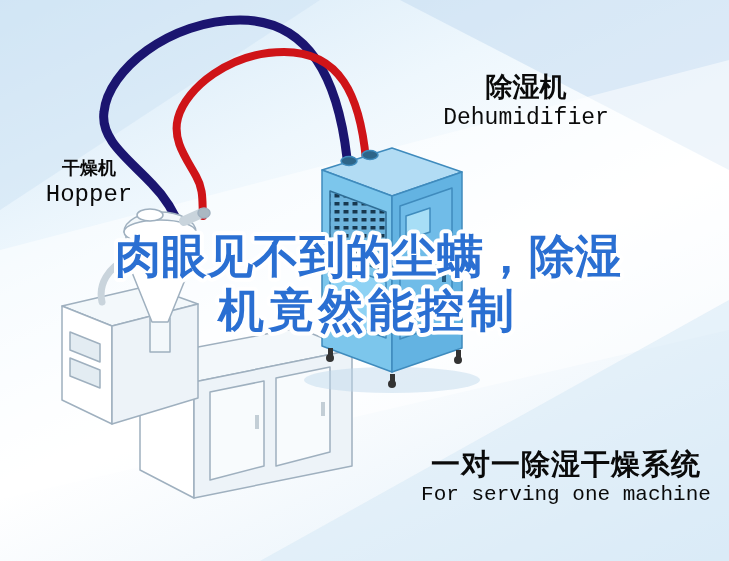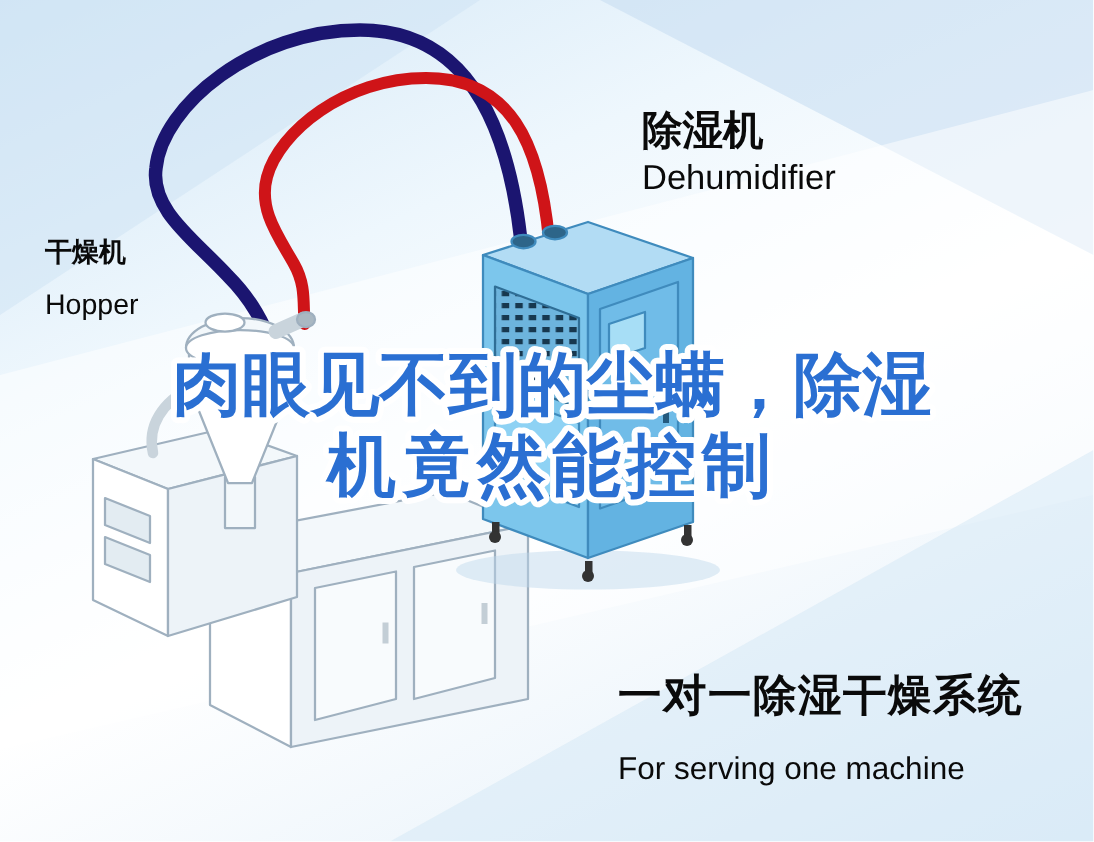--- a/index.html
+++ b/index.html
@@ -3,29 +3,29 @@
 <meta charset="utf-8">
 <style>
   html,body{margin:0;padding:0}
   body{background:#ffffff;font-family:"Liberation Sans","DejaVu Sans",sans-serif}
   #canvas{
     position:relative;width:729px;height:561px;overflow:hidden;
     background:linear-gradient(155deg,#d3e7f6 0%,#eef7fd 30%,#ffffff 55%,#e0eef9 100%);
   }
   #scene{position:absolute;left:0;top:0;display:block}
   svg text{font-family:"Liberation Sans","DejaVu Sans",sans-serif}
-  .label{position:absolute;text-align:left;z-index:5;color:#000;line-height:1.15}
+  .label{position:absolute;text-align:center;z-index:5;color:#000;line-height:1.15}
   .label .cn{font-weight:bold;color:#0a0a0a}
-  .label .en{font-family:Liberation Sans, sans-serif;color:#0a0a0a}
+  .label .en{font-family:Liberation Mono, monospace;color:#0a0a0a}
   .dehu .cn{font-size:27px}
   .dehu .en{font-size:23px;margin-top:2px}
   .hop  .cn{font-size:18px}
-  .hop  .en{font-size:19px;margin-top:14px}
+  .hop  .en{font-size:24px;margin-top:2px}
   .foot .cn{font-size:29px;letter-spacing:1px}
-  .foot .en{font-size:21px;margin-top:20px}
+  .foot .en{font-size:21px;margin-top:2px}
 </style>
 </head>
 <body>
 
 <div id="canvas">
 
   <svg id="scene" width="729" height="561" viewBox="0 0 729 561">
     <defs>
       <pattern id="vents" x="0" y="0" width="9" height="8" patternUnits="userSpaceOnUse">
         <rect width="9" height="8" fill="#6db4dd"></rect>

